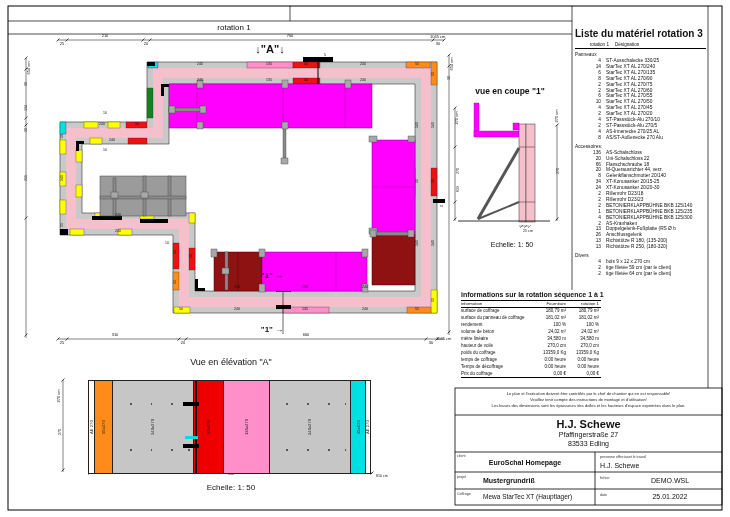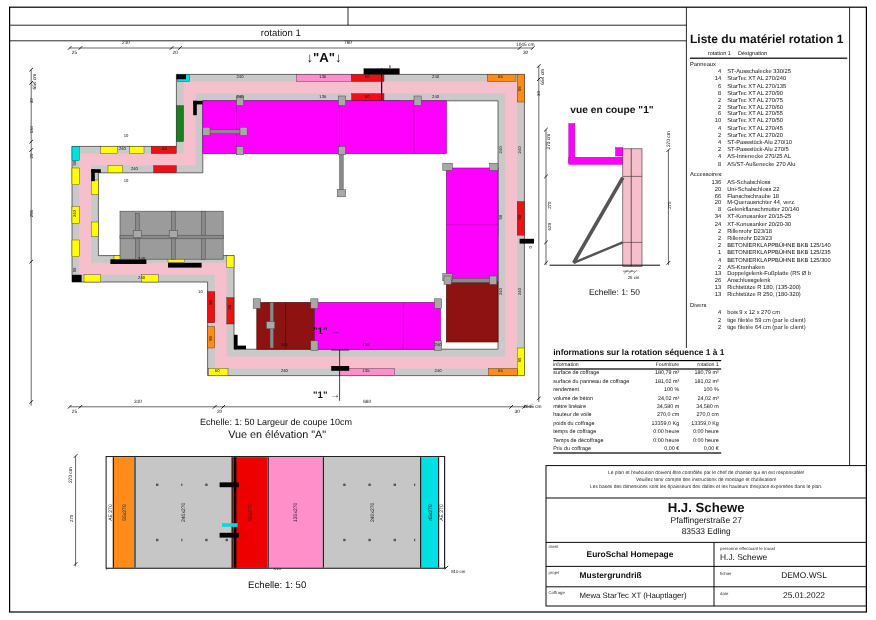--- a/index.html
+++ b/index.html
@@ -280,21 +280,20 @@
       <span class="lbl" style="left: 528px; top: 232px; font-size: 3.6px;">25 cm</span>
       <span class="lbl rot" style="left: 59px; top: 396px; font-size: 4px;">270 cm</span>
       <span class="lbl rot" style="left: 61px; top: 432px; font-size: 3.6px;">270</span>
       <span class="lbl" style="left: 231px; top: 475px; font-size: 3.6px;">810</span>
       <span class="lbl start" style="left: 376px; top: 477px; font-size: 3.6px;">810 cm</span>
     </div>
 
   <div class="abs ctr" style="left:458px;top:86px;width:104px;font-size:8.5px;font-weight:bold;">vue en coupe "1"</div>
   <div class="abs ctr" style="left:462px;top:241px;width:100px;font-size:7px;">Echelle: 1: 50</div>
 
-  <div class="abs ctr" style="left:120px;top:347px;width:220px;font-size:7.5px;">Echelle: 1: 50   Largeur de coupe 10cm</div>
   <div class="abs ctr" style="left:131px;top:357px;width:200px;font-size:9px;">Vue en élévation "A"</div>
   <div class="abs ctr" style="left:131px;top:483px;width:200px;font-size:8px;">Echelle: 1: 50</div>
 
   <div id="elev" class="abs">
       <div class="ep" style="width: 5px; background: rgb(255, 255, 255);">
         <span class="pl">AE 270</span>
       </div>
       <div class="ep" style="width: 19px; background: rgb(255, 140, 26);">
         <span class="pl">55x270</span>
       </div>
@@ -332,21 +331,21 @@
       <div class="ep" style="width: 5px; background: rgb(255, 255, 255);">
         <span class="pl">AE 270</span>
       </div>
       <div class="cutbar" style="left: 106px; top: 0px; width: 2px; height: 92px;"></div>
       <div class="cutbar" style="left: 94px; top: 21px; width: 16px; height: 3.5px; background: rgb(0, 0, 0);"></div>
       <div class="cutbar" style="left: 94px; top: 63px; width: 16px; height: 3.5px; background: rgb(0, 0, 0);"></div>
       <div class="cutbar" style="left: 96px; top: 55px; width: 13px; height: 3px; background: rgb(0, 221, 221);"></div>
     </div>
 
   <div id="mat" class="abs">
-    <div class="mtitle">Liste du matériel  rotation 1</div>
+    <div class="mtitle">Liste du matériel  rotation 3</div>
     <div class="mhead">
       <span class="c1">rotation 1</span>
       <span class="c2">Désignation</span>
     </div>
     <div id="mat-items">
         <div class="msec">Panneaux</div>
         <div class="mrow">
           <span class="q">4</span>
           <span class="n">ST-Ausschalecke 330/25</span>
         </div>

